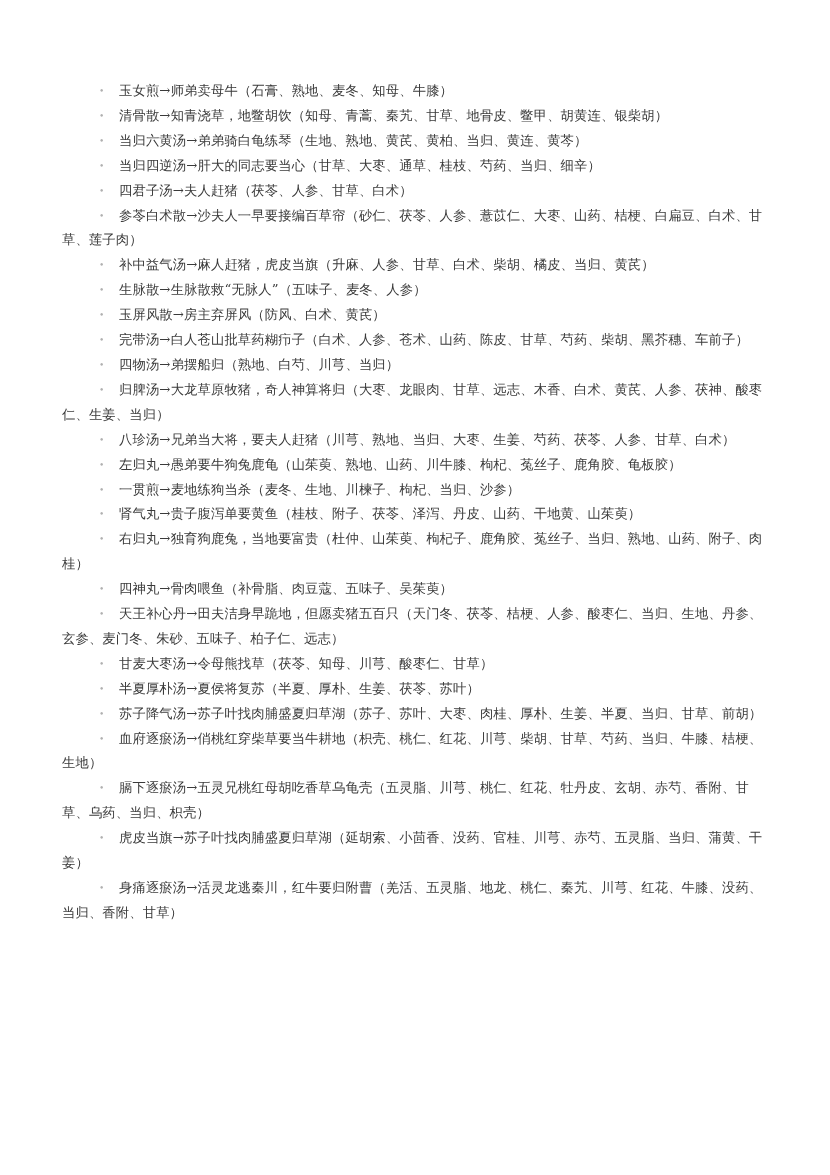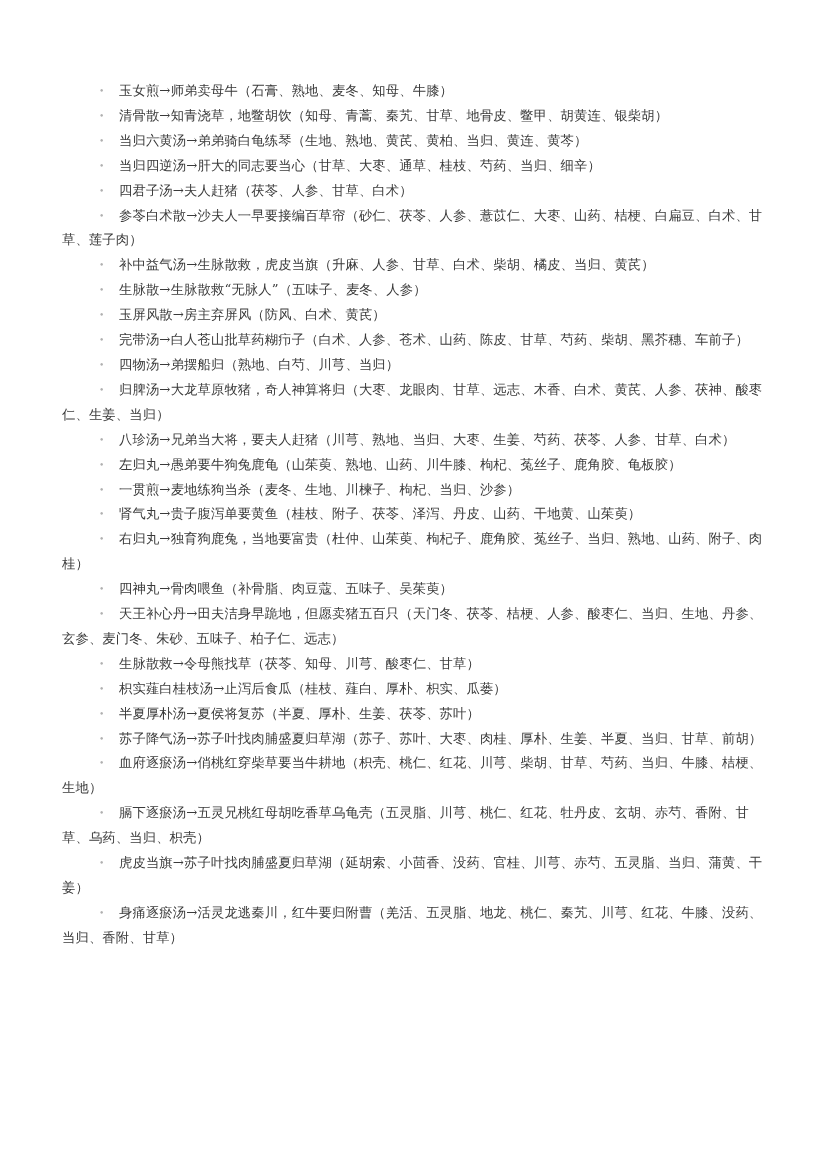--- a/index.html
+++ b/index.html
@@ -28,34 +28,33 @@
 </head>
 <body>
 
 <div class="doc" id="doc">
     <p class="item"><span class="bullet">•</span><span>玉女煎</span><span class="sep">→</span><span>师弟卖母牛</span><span>（石膏、熟地、麦冬、知母、牛膝）</span></p>
     <p class="item"><span class="bullet">•</span><span>清骨散</span><span class="sep">→</span><span>知青浇草，地鳖胡饮</span><span>（知母、青蒿、秦艽、甘草、地骨皮、鳖甲、胡黄连、银柴胡）</span></p>
     <p class="item"><span class="bullet">•</span><span>当归六黄汤</span><span class="sep">→</span><span>弟弟骑白龟练琴</span><span>（生地、熟地、黄芪、黄柏、当归、黄连、黄芩）</span></p>
     <p class="item"><span class="bullet">•</span><span>当归四逆汤</span><span class="sep">→</span><span>肝大的同志要当心</span><span>（甘草、大枣、通草、桂枝、芍药、当归、细辛）</span></p>
     <p class="item"><span class="bullet">•</span><span>四君子汤</span><span class="sep">→</span><span>夫人赶猪</span><span>（茯苓、人参、甘草、白术）</span></p>
     <p class="item"><span class="bullet">•</span><span>参苓白术散</span><span class="sep">→</span><span>沙夫人一早要接编百草帘</span><span>（砂仁、茯苓、人参、薏苡仁、大枣、山药、桔梗、白扁豆、白术、甘草、莲子肉）</span></p>
-    <p class="item"><span class="bullet">•</span><span>补中益气汤</span><span class="sep">→</span><span>生脉散救，虎皮当旗</span><span>（升麻、人参、甘草、白术、柴胡、橘皮、当归、黄芪）</span></p>
+    <p class="item"><span class="bullet">•</span><span>补中益气汤</span><span class="sep">→</span><span>麻人赶猪，虎皮当旗</span><span>（升麻、人参、甘草、白术、柴胡、橘皮、当归、黄芪）</span></p>
     <p class="item"><span class="bullet">•</span><span>生脉散</span><span class="sep">→</span><span>生脉散救“无脉人”</span><span>（五味子、麦冬、人参）</span></p>
     <p class="item"><span class="bullet">•</span><span>玉屏风散</span><span class="sep">→</span><span>房主弃屏风</span><span>（防风、白术、黄芪）</span></p>
     <p class="item"><span class="bullet">•</span><span>完带汤</span><span class="sep">→</span><span>白人苍山批草药糊疖子</span><span>（白术、人参、苍术、山药、陈皮、甘草、芍药、柴胡、黑芥穗、车前子）</span></p>
     <p class="item"><span class="bullet">•</span><span>四物汤</span><span class="sep">→</span><span>弟摆船归</span><span>（熟地、白芍、川芎、当归）</span></p>
     <p class="item"><span class="bullet">•</span><span>归脾汤</span><span class="sep">→</span><span>大龙草原牧猪，奇人神算将归</span><span>（大枣、龙眼肉、甘草、远志、木香、白术、黄芪、人参、茯神、酸枣仁、生姜、当归）</span></p>
     <p class="item"><span class="bullet">•</span><span>八珍汤</span><span class="sep">→</span><span>兄弟当大将，要夫人赶猪</span><span>（川芎、熟地、当归、大枣、生姜、芍药、茯苓、人参、甘草、白术）</span></p>
     <p class="item"><span class="bullet">•</span><span>左归丸</span><span class="sep">→</span><span>愚弟要牛狗兔鹿龟</span><span>（山茱萸、熟地、山药、川牛膝、枸杞、菟丝子、鹿角胶、龟板胶）</span></p>
     <p class="item"><span class="bullet">•</span><span>一贯煎</span><span class="sep">→</span><span>麦地练狗当杀</span><span>（麦冬、生地、川楝子、枸杞、当归、沙参）</span></p>
     <p class="item"><span class="bullet">•</span><span>肾气丸</span><span class="sep">→</span><span>贵子腹泻单要黄鱼</span><span>（桂枝、附子、茯苓、泽泻、丹皮、山药、干地黄、山茱萸）</span></p>
     <p class="item"><span class="bullet">•</span><span>右归丸</span><span class="sep">→</span><span>独育狗鹿兔，当地要富贵</span><span>（杜仲、山茱萸、枸杞子、鹿角胶、菟丝子、当归、熟地、山药、附子、肉桂）</span></p>
     <p class="item"><span class="bullet">•</span><span>四神丸</span><span class="sep">→</span><span>骨肉喂鱼</span><span>（补骨脂、肉豆蔻、五味子、吴茱萸）</span></p>
     <p class="item"><span class="bullet">•</span><span>天王补心丹</span><span class="sep">→</span><span>田夫洁身早跪地，但愿卖猪五百只</span><span>（天门冬、茯苓、桔梗、人参、酸枣仁、当归、生地、丹参、玄参、麦门冬、朱砂、五味子、柏子仁、远志）</span></p>
-    <p class="item"><span class="bullet">•</span><span>生脉散救</span><span class="sep">→</span><span>令母熊找草</span><span>（茯苓、知母、川芎、酸枣仁、甘草）</span></p>
-    <p class="item"><span class="bullet">•</span><span>枳实薤白桂枝汤</span><span class="sep">→</span><span>止泻后食瓜</span><span>（桂枝、薤白、厚朴、枳实、瓜蒌）</span></p>
+    <p class="item"><span class="bullet">•</span><span>甘麦大枣汤</span><span class="sep">→</span><span>令母熊找草</span><span>（茯苓、知母、川芎、酸枣仁、甘草）</span></p>
     <p class="item"><span class="bullet">•</span><span>半夏厚朴汤</span><span class="sep">→</span><span>夏侯将复苏</span><span>（半夏、厚朴、生姜、茯苓、苏叶）</span></p>
     <p class="item"><span class="bullet">•</span><span>苏子降气汤</span><span class="sep">→</span><span>苏子叶找肉脯盛夏归草湖</span><span>（苏子、苏叶、大枣、肉桂、厚朴、生姜、半夏、当归、甘草、前胡）</span></p>
     <p class="item"><span class="bullet">•</span><span>血府逐瘀汤</span><span class="sep">→</span><span>俏桃红穿柴草要当牛耕地</span><span>（枳壳、桃仁、红花、川芎、柴胡、甘草、芍药、当归、牛膝、桔梗、生地）</span></p>
     <p class="item"><span class="bullet">•</span><span>膈下逐瘀汤</span><span class="sep">→</span><span>五灵兄桃红母胡吃香草乌龟壳</span><span>（五灵脂、川芎、桃仁、红花、牡丹皮、玄胡、赤芍、香附、甘草、乌药、当归、枳壳）</span></p>
     <p class="item"><span class="bullet">•</span><span>虎皮当旗</span><span class="sep">→</span><span>苏子叶找肉脯盛夏归草湖</span><span>（延胡索、小茴香、没药、官桂、川芎、赤芍、五灵脂、当归、蒲黄、干姜）</span></p>
     <p class="item"><span class="bullet">•</span><span>身痛逐瘀汤</span><span class="sep">→</span><span>活灵龙逃秦川，红牛要归附曹</span><span>（羌活、五灵脂、地龙、桃仁、秦艽、川芎、红花、牛膝、没药、当归、香附、甘草）</span></p>
   </div>
 
 </body></html>

